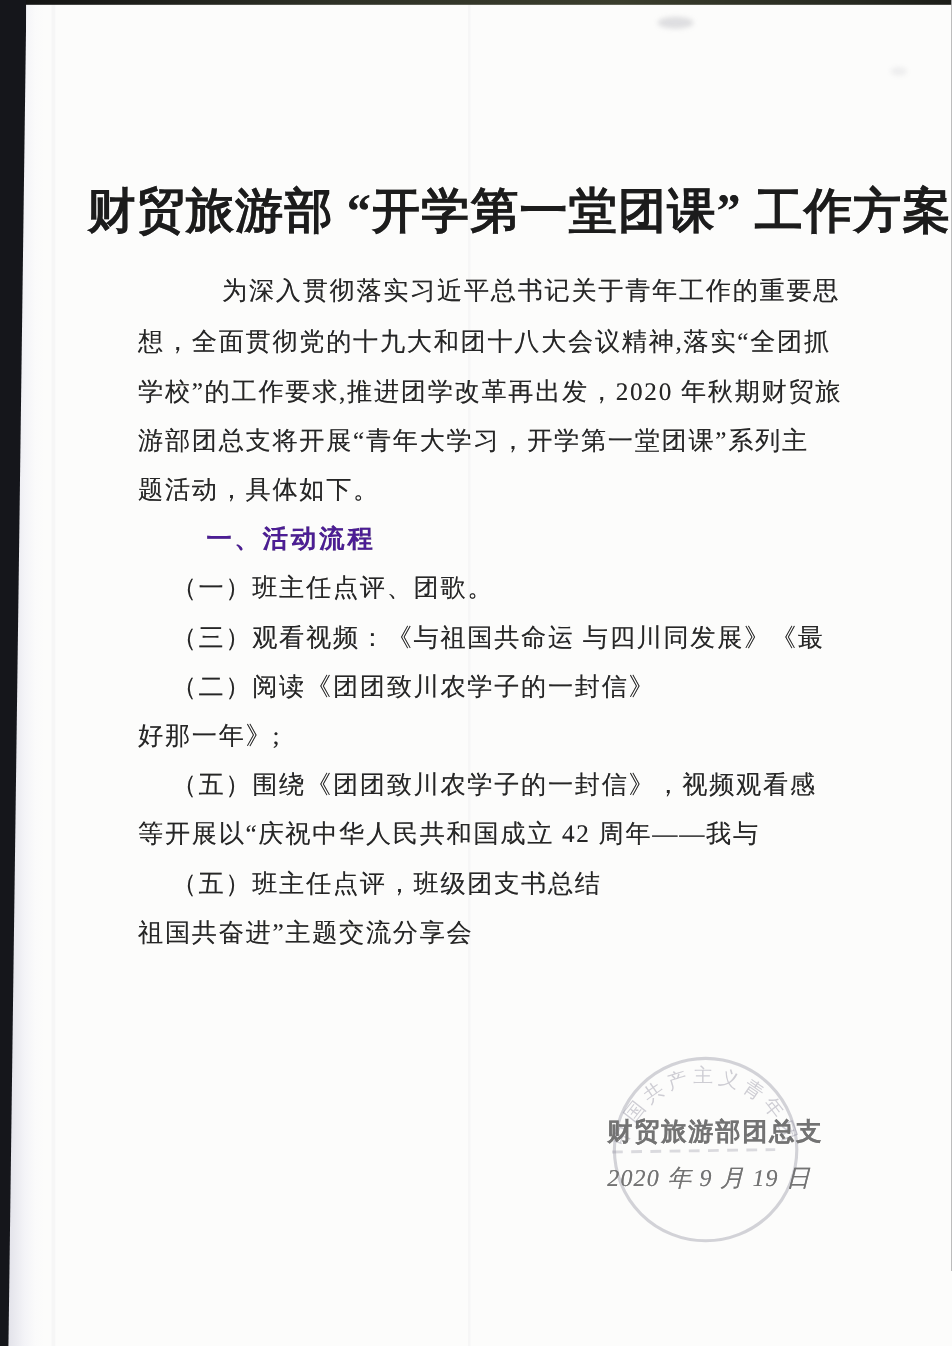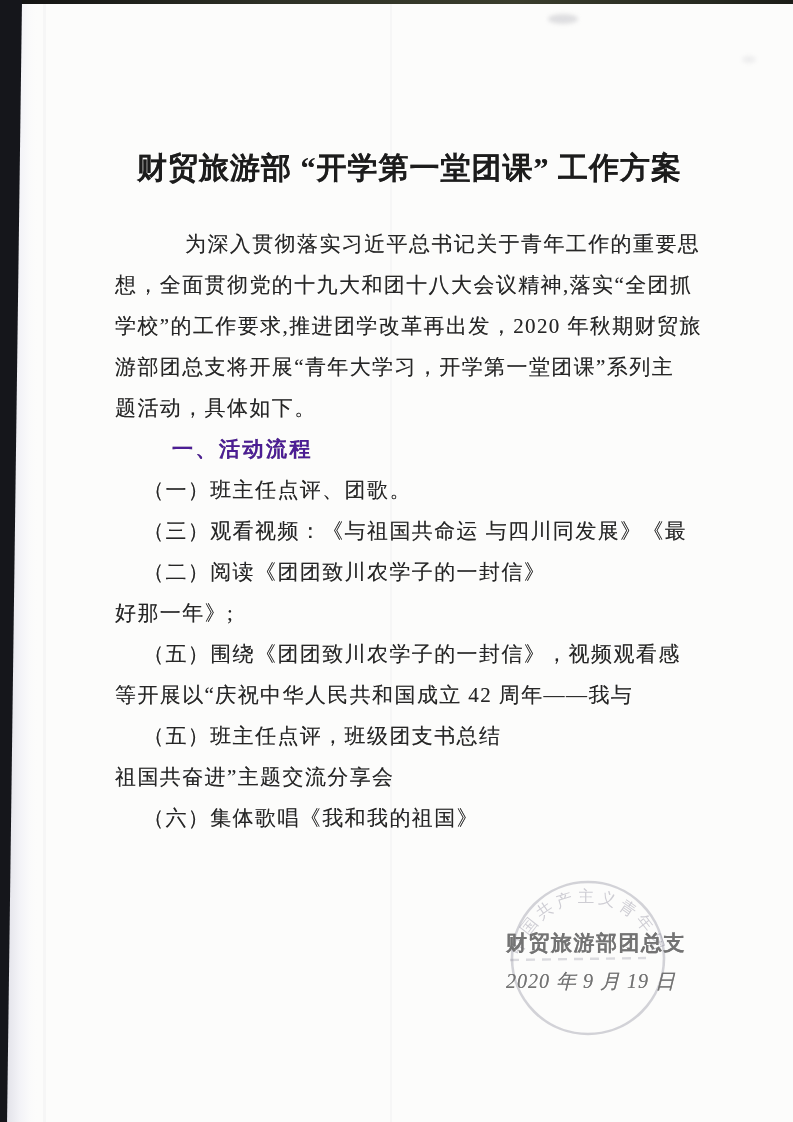--- a/index.html
+++ b/index.html
@@ -36,35 +36,35 @@
   .smudge{
     position:absolute;border-radius:50%;
     background:rgba(120,120,132,.22);
     filter:blur(2px);
     z-index:1;
   }
   
   .doc-title{
     position:absolute;top:148px;left:0;right:0;
     margin:0;padding-left:26px;box-sizing:border-box;
-    text-align:center;
-    font-size:30px;font-weight:900;letter-spacing:1px;
+    text-align:right;
+    font-size:40px;font-weight:900;letter-spacing:1px;
     color:#1c1c1c;
     text-shadow:0 0 .5px rgba(0,0,0,.6);
     z-index:3;
   }
   .doc-body{
     position:absolute;top:224px;left:115px;width:580px;
     font-size:21px;line-height:41px;letter-spacing:1.4px;
     color:#262626;
     text-shadow:0 0 .4px rgba(30,30,30,.45);
     z-index:3;
   }
   .line{white-space:nowrap;}
-  .line.para-first{text-indent:70px;}
+  .line.para-first{text-indent:70px;font-family:Liberation Mono, monospace;}
   .line.heading{font-weight:bold;text-indent:57px;letter-spacing:2.5px;color:#4c1d95;}
   .line.item{text-indent:28px;}
   
   .sign-block{
     position:absolute;left:506px;top:929px;
     color:#737373;z-index:4;
     text-shadow:0 0 .4px rgba(30,30,30,.45);
   }
   .sign-name{font-size:21px;font-weight:700;letter-spacing:1.5px;}
   .sign-date{font-size:20px;letter-spacing:1px;margin-top:11px;font-style:italic;}
@@ -106,21 +106,20 @@
       <div class="line para">题活动，具体如下。</div>
       <div class="line heading">一、活动流程</div>
       <div class="line item">（一）班主任点评、团歌。</div>
       <div class="line item">（三）观看视频：《与祖国共命运 与四川同发展》《最</div>
       <div class="line item">（二）阅读《团团致川农学子的一封信》</div>
       <div class="line cont">好那一年》;</div>
       <div class="line item">（五）围绕《团团致川农学子的一封信》，视频观看感</div>
       <div class="line cont">等开展以“庆祝中华人民共和国成立 42 周年——我与</div>
       <div class="line item">（五）班主任点评，班级团支书总结</div>
       <div class="line cont">祖国共奋进”主题交流分享会</div>
-      <div class="line item">（六）集体歌唱《我和我的祖国》</div>
     </div>
 
   <div class="sign-block">
     <div class="sign-name">财贸旅游部团总支</div>
     <div class="sign-date">2020 年 9 月 19 日</div>
   </div>
 
 </div>
 
 </body></html>

